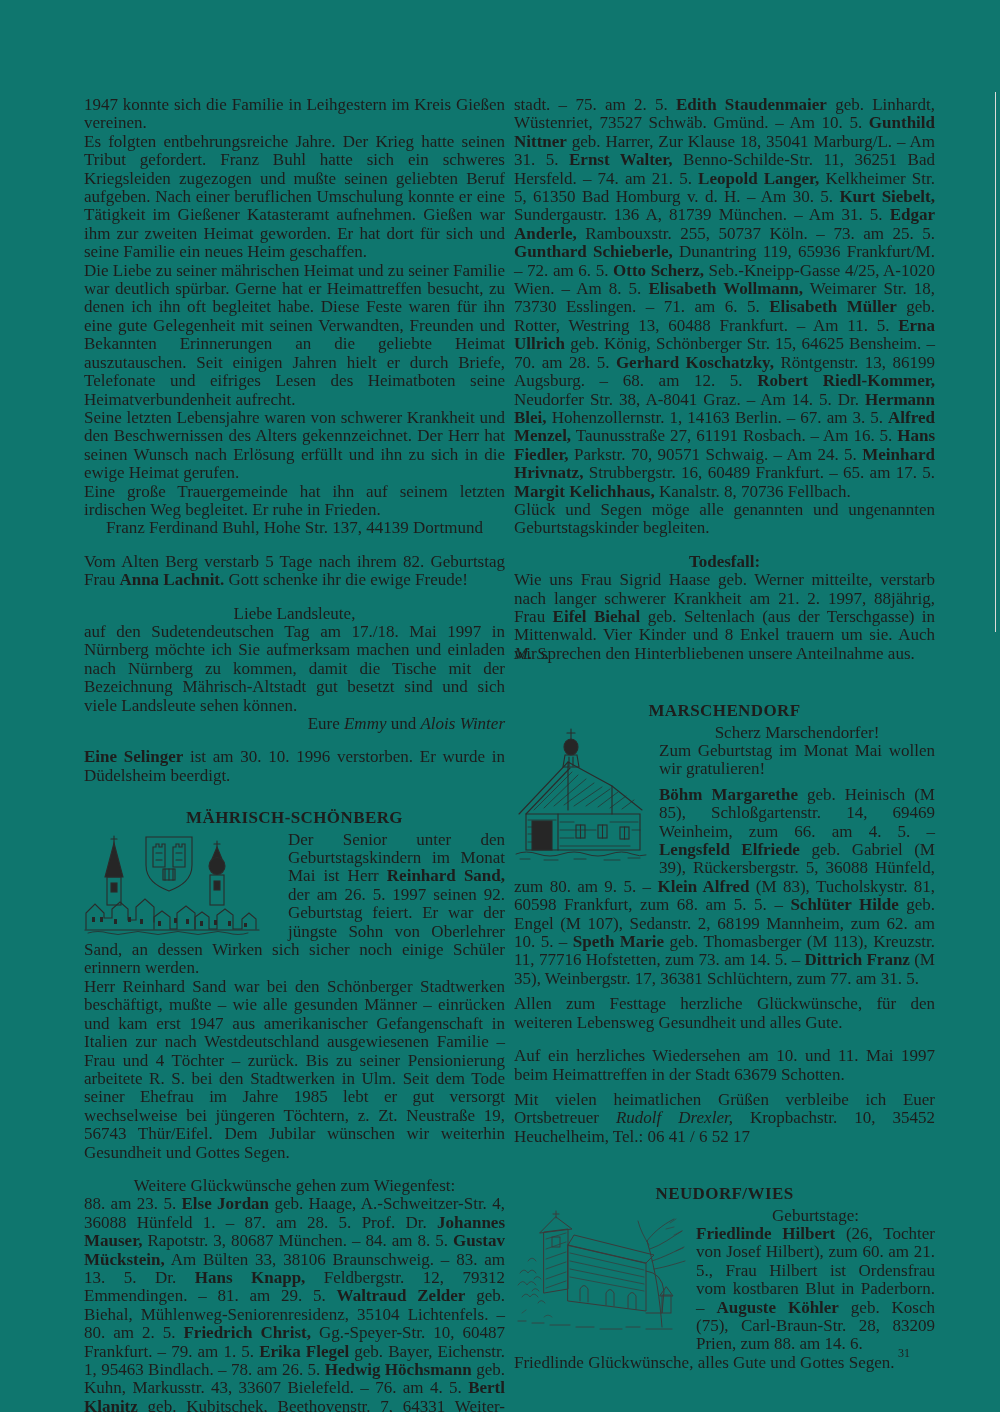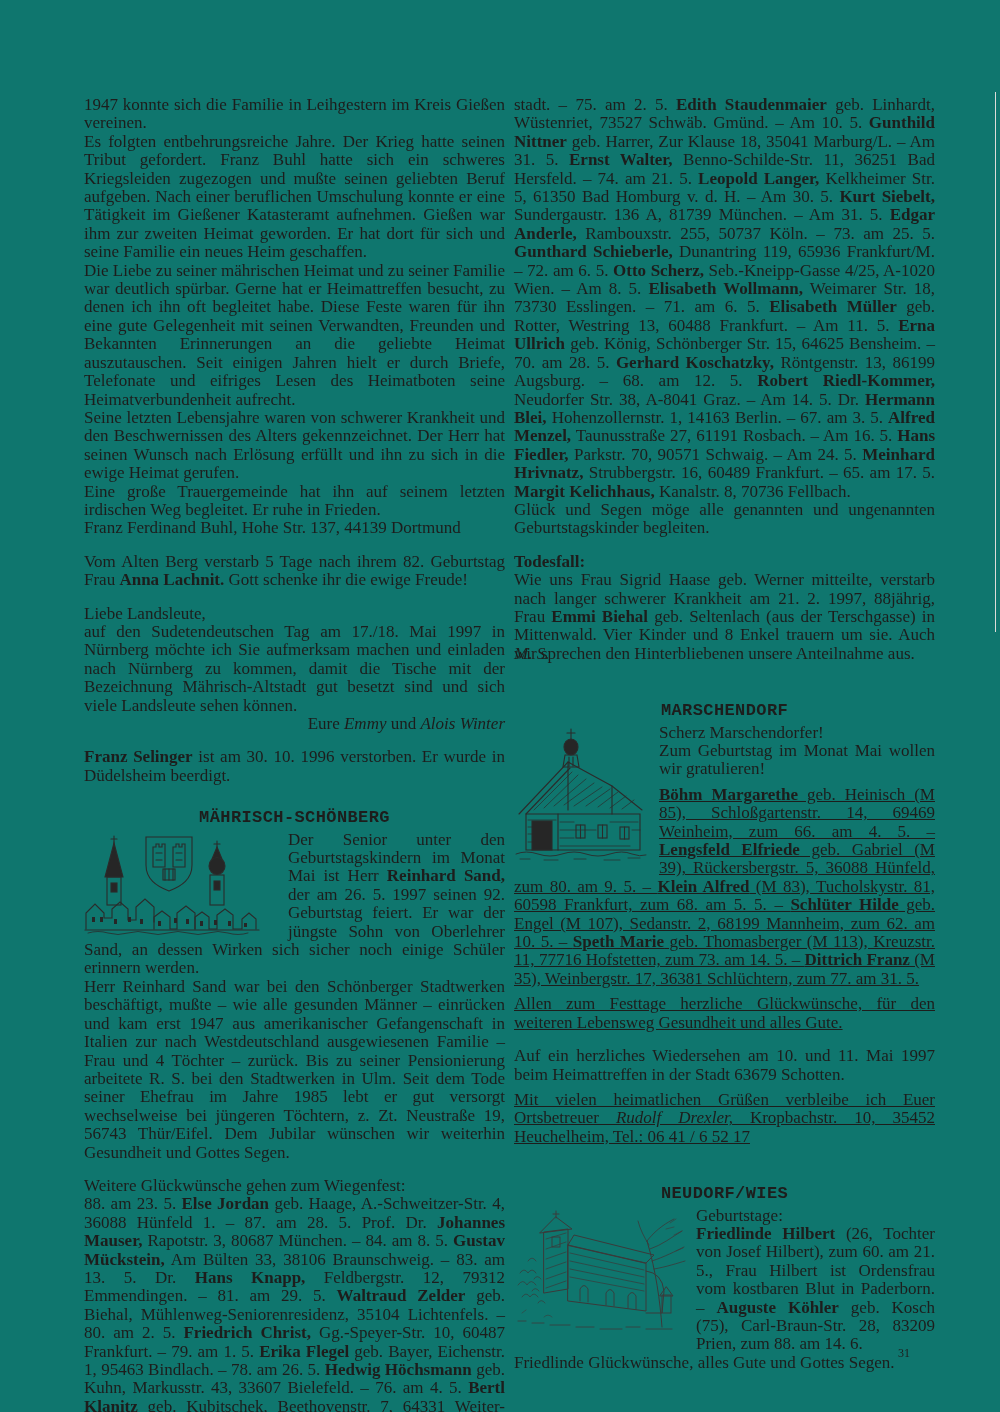--- a/index.html
+++ b/index.html
@@ -11,29 +11,29 @@
     font-family:"Liberation Serif", serif;
     color:#1d1d1c;
     font-size:17px;
     line-height:18.4px;
     overflow:hidden;
   }
   .col{position:absolute;top:96px;width:421px;}
   .col-left{left:84px;}
   .col-right{left:514px;}
   p.para{margin:0;text-align:justify;}
-  p.pl{text-align:left;}
-  p.p2{margin-top:7px;text-decoration:underline;}
+  p.pl{text-align:center;}
+  p.p2{margin-top:7px;}
   p.pj{text-align:justify;text-align-last:justify;}
   p.right{text-align:right;}
   p.rsig{text-align:left;margin-top:-18.4px;}
   .b{font-weight:bold;}
   .i{font-style:italic;}
   .gap{height:15px;}
-  .heading{text-align:center;font-weight:bold;margin:24px 0 3px;letter-spacing:.4px;font-family:Liberation Mono, monospace;}
+  .heading{text-align:center;font-weight:bold;margin:24px 0 3px;letter-spacing:.4px;}
   .wrap::after{content:"";display:block;clear:both;}
   .imgfloat{float:left;margin:2px 10px 4px 0;}
   .imgfloat svg{display:block;width:100%;height:100%;}
   .pageno{position:absolute;left:898px;top:1344px;font-size:12px;}
   .scan-edge{position:absolute;right:4px;top:92px;width:1px;height:540px;background:#dcdcd8;}
 </style>
 </head>
 <body>
 
 <div class="page">
@@ -44,21 +44,21 @@
       <p class="para p"><span>Seine letzten Lebensjahre waren von schwerer Krankheit und den Beschwernissen des Alters gekennzeichnet. Der Herr hat seinen Wunsch nach Erlösung erfüllt und ihn zu sich in die ewige Heimat gerufen.</span></p>
       <p class="para p"><span>Eine große Trauergemeinde hat ihn auf seinem letzten irdischen Weg begleitet. Er ruhe in Frieden.</span></p>
       <p class="para pl"><span>Franz Ferdinand Buhl, Hohe Str. 137, 44139 Dortmund</span></p>
       <div class="gap"></div>
       <p class="para p"><span>Vom Alten Berg verstarb 5 Tage nach ihrem 82. Geburtstag Frau </span><span class="b">Anna Lachnit.</span><span> Gott schenke ihr die ewige Freude!</span></p>
       <div class="gap"></div>
       <p class="para pl"><span>Liebe Landsleute,</span></p>
       <p class="para p"><span>auf den Sudetendeutschen Tag am 17./18. Mai 1997 in Nürnberg möchte ich Sie aufmerksam machen und einladen nach Nürnberg zu kommen, damit die Tische mit der Bezeichnung Mährisch-Altstadt gut besetzt sind und sich viele Landsleute sehen können.</span></p>
       <p class="para right"><span>Eure </span><span class="i">Emmy</span><span> und </span><span class="i">Alois Winter</span></p>
       <div class="gap"></div>
-      <p class="para p"><span class="b">Franz Selinger</span><span> ist am 30. 10. 1996 verstorben. Er wurde in Düdelsheim beerdigt.</span></p>
+      <p class="para p"><span class="b">Eine Selinger</span><span> ist am 30. 10. 1996 verstorben. Er wurde in Düdelsheim beerdigt.</span></p>
       <div class="heading"><span>MÄHRISCH-SCHÖNBERG</span></div>
       <div class="wrap">
         <div class="imgfloat" style="width: 176px; height: 102px; margin-right: 28px;">
           <svg viewBox="0 0 176 102" xmlns="http://www.w3.org/2000/svg">
     <g stroke="#2b2b2b" fill="none" stroke-width="1.1" stroke-linecap="round">
 
       <path d="M62 4 h46 v28 c0 14 -10 21 -23 26 c-13 -5 -23 -12 -23 -26 z"></path>
       <path d="M69 14 h3 v-3 h3 v3 h3 v-3 h3 v3 v20 h-12 z"></path>
       <path d="M89 14 h3 v-3 h3 v3 h3 v-3 h3 v3 v20 h-12 z"></path>
       <rect x="79" y="36" width="12" height="11"></rect>
@@ -111,21 +111,21 @@
       </div>
       <div class="gap"></div>
       <p class="para pl"><span>Weitere Glückwünsche gehen zum Wiegenfest:</span></p>
       <p class="para pj"><span>88. am 23. 5. </span><span class="b">Else Jordan</span><span> geb. Haage, A.-Schweitzer-Str. 4, 36088 Hünfeld 1. – 87. am 28. 5. Prof. Dr. </span><span class="b">Johannes Mauser,</span><span> Rapotstr. 3, 80687 München. – 84. am 8. 5. </span><span class="b">Gustav Mückstein,</span><span> Am Bülten 33, 38106 Braunschweig. – 83. am 13. 5. Dr. </span><span class="b">Hans Knapp,</span><span> Feldbergstr. 12, 79312 Emmendingen. – 81. am 29. 5. </span><span class="b">Waltraud Zelder</span><span> geb. Biehal, Mühlenweg-Seniorenresidenz, 35104 Lichtenfels. – 80. am 2. 5. </span><span class="b">Friedrich Christ,</span><span> Gg.-Speyer-Str. 10, 60487 Frankfurt. – 79. am 1. 5. </span><span class="b">Erika Flegel</span><span> geb. Bayer, Eichenstr. 1, 95463 Bindlach. – 78. am 26. 5. </span><span class="b">Hedwig Höchsmann</span><span> geb. Kuhn, Markusstr. 43, 33607 Bielefeld. – 76. am 4. 5. </span><span class="b">Bertl Klanitz</span><span> geb. Kubitschek, Beethovenstr. 7, 64331 Weiter-</span></p>
     </div>
   <div class="col col-right">
       <p class="para p"><span>stadt. – 75. am 2. 5. </span><span class="b">Edith Staudenmaier</span><span> geb. Linhardt, Wüstenriet, 73527 Schwäb. Gmünd. – Am 10. 5. </span><span class="b">Gunthild Nittner</span><span> geb. Harrer, Zur Klause 18, 35041 Marburg/L. – Am 31. 5. </span><span class="b">Ernst Walter,</span><span> Benno-Schilde-Str. 11, 36251 Bad Hersfeld. – 74. am 21. 5. </span><span class="b">Leopold Langer,</span><span> Kelkheimer Str. 5, 61350 Bad Homburg v. d. H. – Am 30. 5. </span><span class="b">Kurt Siebelt,</span><span> Sundergaustr. 136 A, 81739 München. – Am 31. 5. </span><span class="b">Edgar Anderle,</span><span> Rambouxstr. 255, 50737 Köln. – 73. am 25. 5. </span><span class="b">Gunthard Schieberle,</span><span> Dunantring 119, 65936 Frankfurt/M. – 72. am 6. 5. </span><span class="b">Otto Scherz,</span><span> Seb.-Kneipp-Gasse 4/25, A-1020 Wien. – Am 8. 5. </span><span class="b">Elisabeth Wollmann,</span><span> Weimarer Str. 18, 73730 Esslingen. – 71. am 6. 5. </span><span class="b">Elisabeth Müller</span><span> geb. Rotter, Westring 13, 60488 Frankfurt. – Am 11. 5. </span><span class="b">Erna Ullrich</span><span> geb. König, Schönberger Str. 15, 64625 Bensheim. – 70. am 28. 5. </span><span class="b">Gerhard Koschatzky,</span><span> Röntgenstr. 13, 86199 Augsburg. – 68. am 12. 5. </span><span class="b">Robert Riedl-Kommer,</span><span> Neudorfer Str. 38, A-8041 Graz. – Am 14. 5. Dr. </span><span class="b">Hermann Blei,</span><span> Hohenzollernstr. 1, 14163 Berlin. – 67. am 3. 5. </span><span class="b">Alfred Menzel,</span><span> Taunusstraße 27, 61191 Rosbach. – Am 16. 5. </span><span class="b">Hans Fiedler,</span><span> Parkstr. 70, 90571 Schwaig. – Am 24. 5. </span><span class="b">Meinhard Hrivnatz,</span><span> Strubbergstr. 16, 60489 Frankfurt. – 65. am 17. 5. </span><span class="b">Margit Kelichhaus,</span><span> Kanalstr. 8, 70736 Fellbach.</span></p>
       <p class="para p"><span>Glück und Segen möge alle genannten und ungenannten Geburtstagskinder begleiten.</span></p>
       <div class="gap"></div>
       <p class="para pl"><span class="b">Todesfall:</span></p>
-      <p class="para p"><span>Wie uns Frau Sigrid Haase geb. Werner mitteilte, verstarb nach langer schwerer Krankheit am 21. 2. 1997, 88jährig, Frau </span><span class="b">Emmi Biehal</span><span> geb. Seltenlach (aus der Terschgasse) in Mittenwald. Vier Kinder und 8 Enkel trauern um sie. Auch wir sprechen den Hinterbliebenen unsere Anteilnahme aus.</span></p>
+      <p class="para p"><span>Wie uns Frau Sigrid Haase geb. Werner mitteilte, verstarb nach langer schwerer Krankheit am 21. 2. 1997, 88jährig, Frau </span><span class="b">Eifel Biehal</span><span> geb. Seltenlach (aus der Terschgasse) in Mittenwald. Vier Kinder und 8 Enkel trauern um sie. Auch wir sprechen den Hinterbliebenen unsere Anteilnahme aus.</span></p>
       <p class="para rsig"><span class="i">M. S.</span></p>
       <div class="gap"></div>
       <div class="heading"><span>MARSCHENDORF</span></div>
       <div class="wrap">
         <div class="imgfloat" style="width: 136px; height: 138px; margin-right: 9px;">
           <svg viewBox="0 0 136 138" xmlns="http://www.w3.org/2000/svg">
     <g stroke="#2b2b2b" fill="none" stroke-width="1.1" stroke-linecap="round">
       <line x1="57" y1="3" x2="57" y2="13"></line>
               <line x1="53" y1="7" x2="61" y2="7"></line>
       <ellipse cx="57" cy="21" rx="7" ry="8" fill="#262626"></ellipse>

